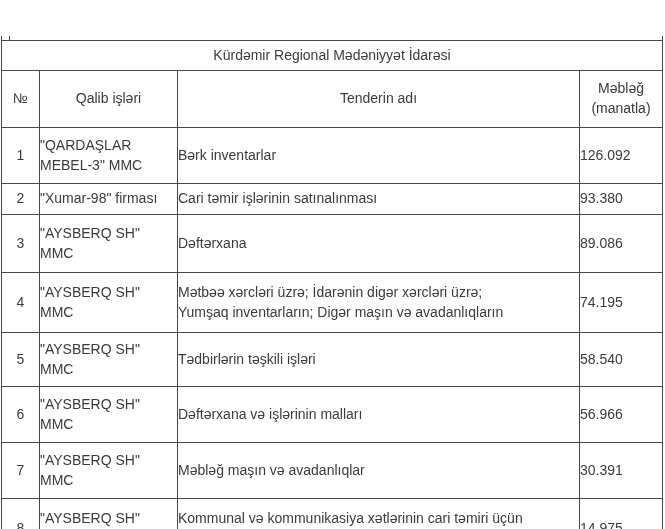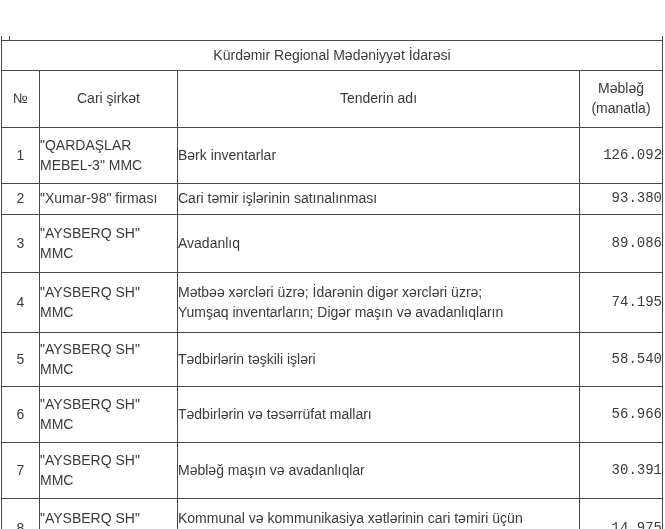--- a/index.html
+++ b/index.html
@@ -44,21 +44,21 @@
     overflow: hidden;
   }
   .title-cell { text-align: center; height: 29px; }
   tr.header-row th { text-align: center; height: 56px; white-space: pre-line; }
   .c-no { text-align: center; }
   .c-company, .c-tender {
     text-align: left;
     padding-left: 3px;
     white-space: pre-line;
   }
-  .c-amount { text-align: right; padding-right: 3px; font-family: Liberation Mono, monospace; }
+  .c-amount { padding-right: 3px; }
   tr.r1 td { height: 55px; }
   tr.r2 td { height: 30px; }
   tr.r3 td { height: 57px; }
   tr.r4 td { height: 59px; }
   tr.r5 td { height: 53px; }
   tr.r6 td { height: 55px; }
   tr.r7 td { height: 55px; }
   tr.r8 td { height: 59px; }
   
   .bottom-remnant {
@@ -92,21 +92,21 @@
       <col style="width:138px">
       <col style="width:402px">
       <col style="width:83px">
     </colgroup>
     <tbody>
       <tr>
         <td class="title-cell" colspan="4">Kürdəmir Regional Mədəniyyət İdarəsi</td>
       </tr>
       <tr class="header-row">
         <th>№</th>
-        <th>Cari şirkət</th>
+        <th>Qalib işləri</th>
         <th>Tenderin adı</th>
         <th>Məbləğ
 (manatla)</th>
       </tr>
       <tr class="r1">
         <td class="c-no">1</td>
         <td class="c-company">"QARDAŞLAR
 MEBEL-3" MMC</td>
         <td class="c-tender">Bərk inventarlar</td>
         <td class="c-amount">126.092</td>
@@ -114,21 +114,21 @@
       <tr class="r2">
         <td class="c-no">2</td>
         <td class="c-company">"Xumar-98" firması</td>
         <td class="c-tender">Cari təmir işlərinin satınalınması</td>
         <td class="c-amount">93.380</td>
       </tr>
       <tr class="r3">
         <td class="c-no">3</td>
         <td class="c-company">"AYSBERQ SH"
 MMC</td>
-        <td class="c-tender">Avadanlıq</td>
+        <td class="c-tender">Dəftərxana</td>
         <td class="c-amount">89.086</td>
       </tr>
       <tr class="r4">
         <td class="c-no">4</td>
         <td class="c-company">"AYSBERQ SH"
 MMC</td>
         <td class="c-tender">Mətbəə xərcləri üzrə; İdarənin digər xərcləri üzrə;
 Yumşaq inventarların; Digər maşın və avadanlıqların</td>
         <td class="c-amount">74.195</td>
       </tr>
@@ -136,21 +136,21 @@
         <td class="c-no">5</td>
         <td class="c-company">"AYSBERQ SH"
 MMC</td>
         <td class="c-tender">Tədbirlərin təşkili işləri</td>
         <td class="c-amount">58.540</td>
       </tr>
       <tr class="r6">
         <td class="c-no">6</td>
         <td class="c-company">"AYSBERQ SH"
 MMC</td>
-        <td class="c-tender">Tədbirlərin və təsərrüfat malları</td>
+        <td class="c-tender">Dəftərxana və işlərinin malları</td>
         <td class="c-amount">56.966</td>
       </tr>
       <tr class="r7">
         <td class="c-no">7</td>
         <td class="c-company">"AYSBERQ SH"
 MMC</td>
         <td class="c-tender">Məbləğ maşın və avadanlıqlar</td>
         <td class="c-amount">30.391</td>
       </tr>
       <tr class="r8">

